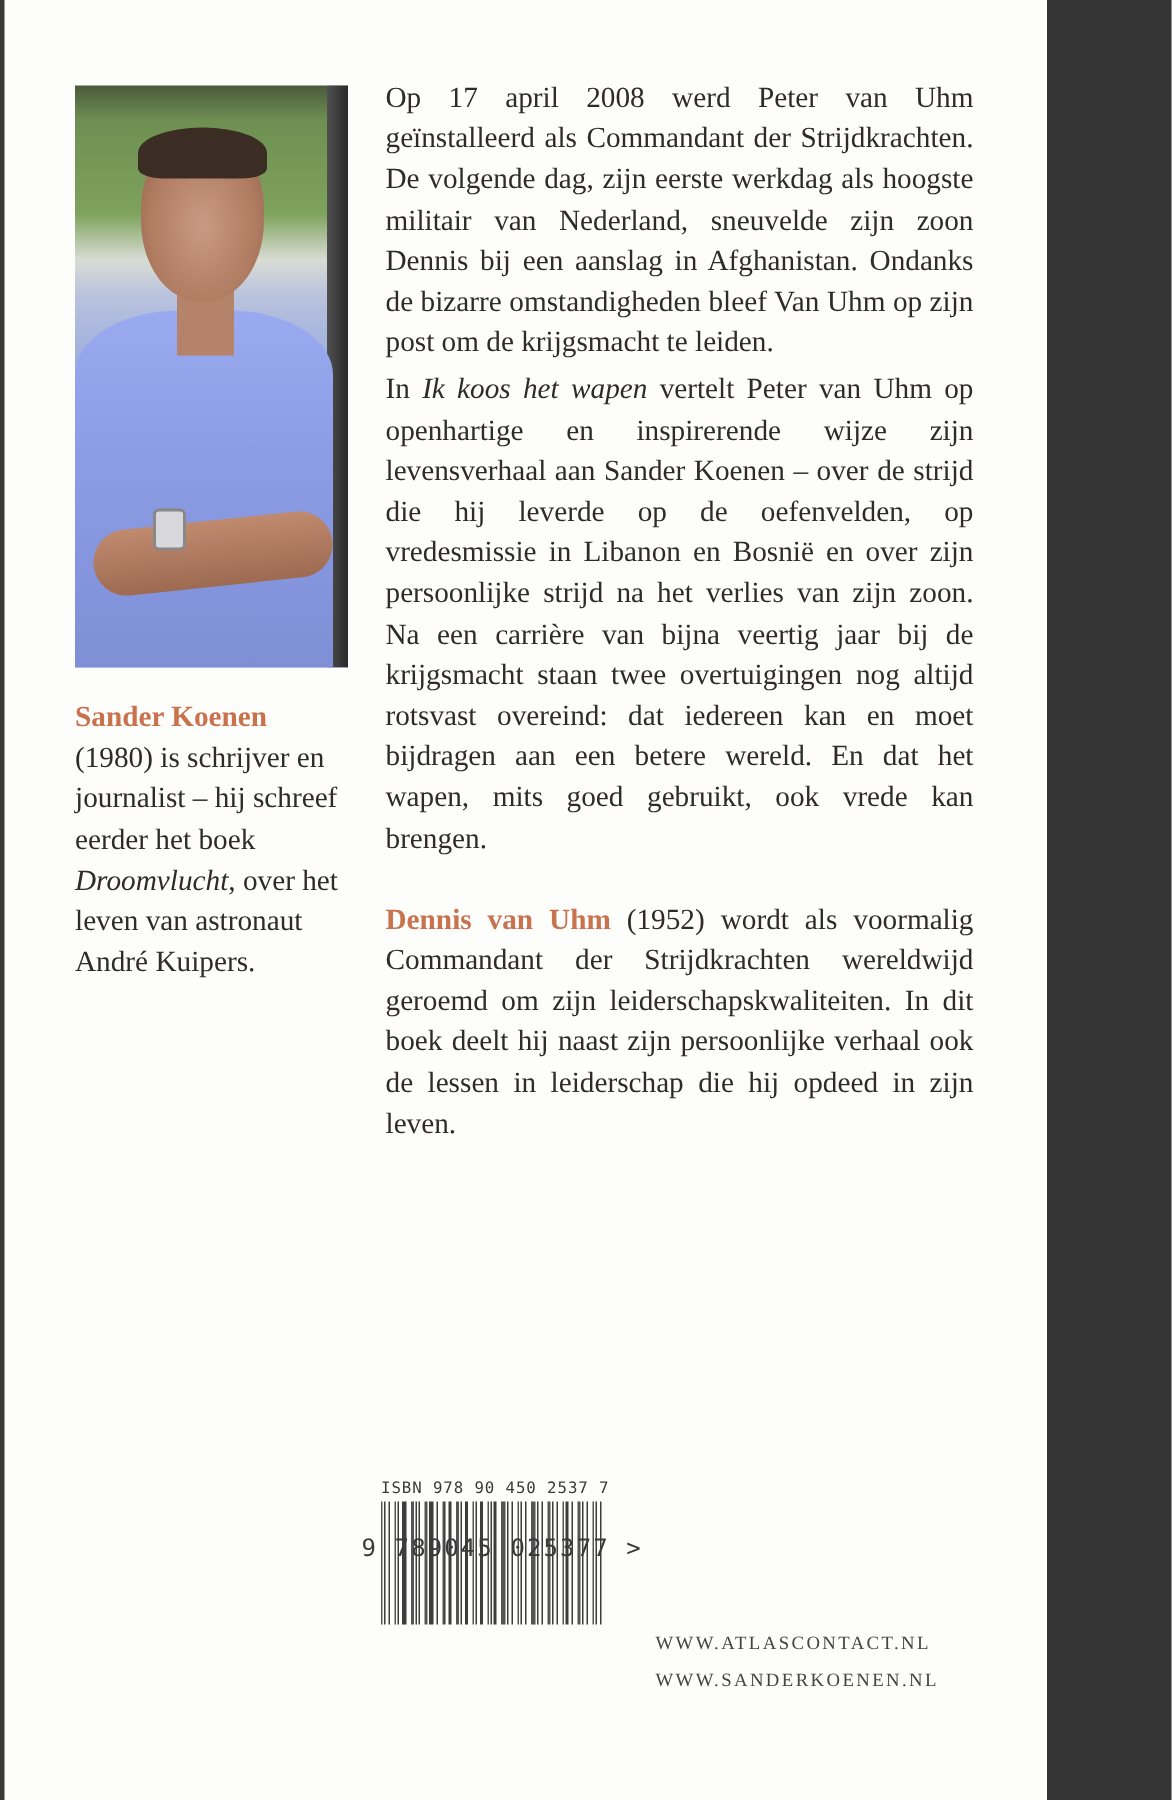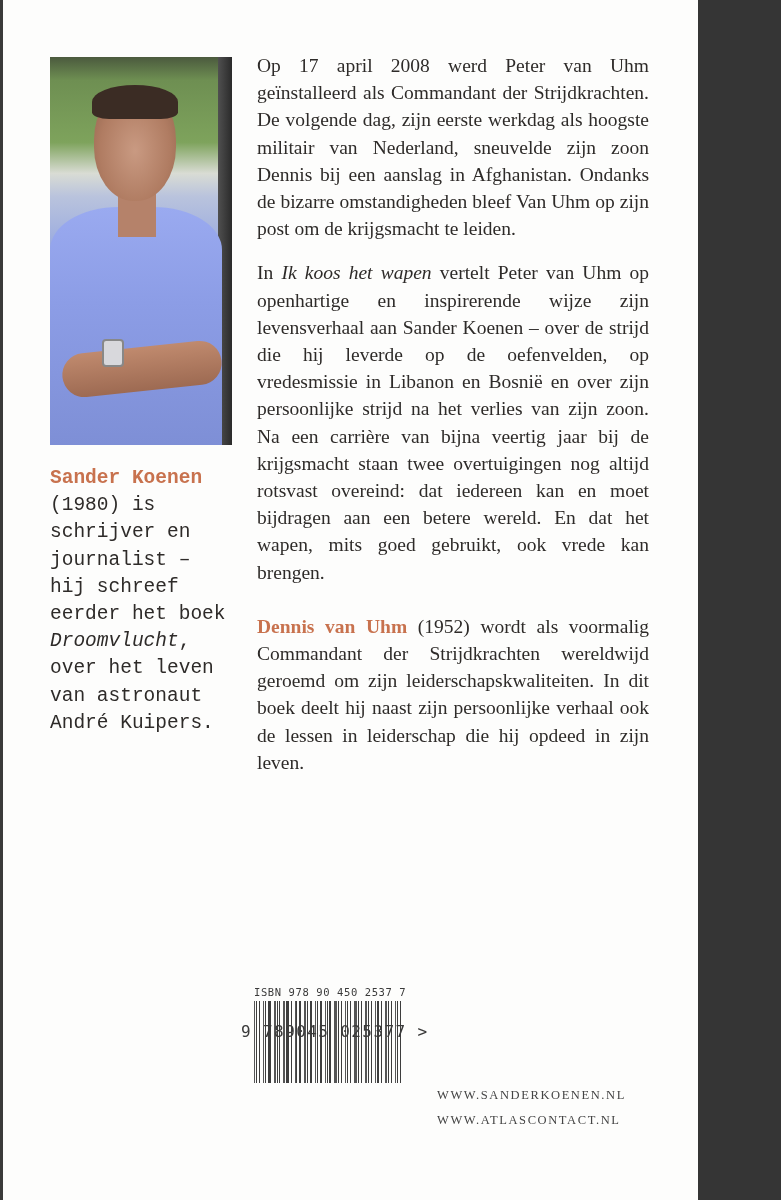--- a/index.html
+++ b/index.html
@@ -18,23 +18,23 @@
     .photo .bg-dark { position: absolute; right: 0; top: 0; width: 14px; height: 100%; background: linear-gradient(90deg, #505050, #2a2a2a); }
     .photo .head { position: absolute; left: 44px; top: 32px; width: 82px; height: 112px; border-radius: 45% 45% 48% 48%; background: radial-gradient(ellipse at 50% 55%, #c99a82 0%, #b07c62 60%, #8f624c 100%); }
     .photo .hair { position: absolute; left: 42px; top: 28px; width: 86px; height: 34px; border-radius: 50% 50% 20% 20%; background: #3b2c24; }
     .photo .neck { position: absolute; left: 68px; top: 136px; width: 38px; height: 44px; background: #b5826a; }
     .photo .shirt { position: absolute; left: 0; top: 150px; width: 172px; height: 238px; border-radius: 40% 40% 0 0 / 18% 18% 0 0; background: linear-gradient(180deg, #9aaaf0 0%, #8c9de6 40%, #7e8fd6 100%); }
     .photo .arms { position: absolute; left: 12px; top: 290px; width: 160px; height: 44px; border-radius: 22px; background: linear-gradient(180deg, #c08a6e, #9d6a52); transform: rotate(-6deg); }
     .photo .watch { position: absolute; left: 52px; top: 282px; width: 18px; height: 24px; border-radius: 4px; background: #d8d8dc; border: 2px solid #888; }
     .text { font-size: 19.5px; line-height: 27.2px; text-align: justify; }
     .main-col { position: absolute; left: 257px; top: 52px; width: 392px; }
     .main-col p { margin: 0; }
-    .main-col p + p { margin-top: 17px; }
+    .main-col p + p { margin-top: 4px; }
     .main-col .gap { margin-top: 27px !important; }
-    .side-col { position: absolute; left: 50px; top: 465px; width: 180px; font-size: 19.5px; line-height: 27.2px; text-align: left; font-family: Liberation Mono, monospace; }
+    .side-col { position: absolute; left: 50px; top: 465px; width: 180px; font-size: 19.5px; line-height: 27.2px; text-align: left; }
     .accent { color: #c8724e; font-weight: bold; }
     em { font-style: italic; }
     .isbn { position: absolute; left: 254px; top: 986px; font-family: "DejaVu Sans Mono", monospace; font-size: 10.5px; letter-spacing: 0.6px; color: #3a3a3a; }
     .barcode { position: absolute; left: 254px; top: 1001px; width: 150px; height: 82px; display: flex; align-items: stretch; }
     .barcode span { display: block; background: #444; }
     .barcode-digits { position: absolute; left: 241px; top: 1022px; font-family: "DejaVu Sans Mono", monospace; font-size: 16px; letter-spacing: 1.4px; color: #3a3a3a; }
     .urls { position: absolute; left: 437px; top: 1083px; font-size: 12.5px; letter-spacing: 1.6px; color: #444; line-height: 25px; }
   </style>
 </head>
 <body>
@@ -106,15 +106,15 @@
     <span style="width: 2px; margin-right: 1px; background: rgb(85, 85, 85);"></span>
     <span style="width: 1px; margin-right: 2px; background: rgb(61, 61, 61);"></span>
     <span style="width: 1px; margin-right: 3px; background: rgb(61, 61, 61);"></span>
     <span style="width: 2px; margin-right: 1px; background: rgb(85, 85, 85);"></span>
     <span style="width: 1px; margin-right: 2px; background: rgb(61, 61, 61);"></span>
     <span style="width: 1px; margin-right: 3px; background: rgb(61, 61, 61);"></span>
   </div>
 <div class="barcode-digits">9 789045 025377 &gt;</div>
 
 <div class="urls">
+  <div>WWW.ATLASCONTACT.NL</div>
   <div>WWW.SANDERKOENEN.NL</div>
-  <div>WWW.ATLASCONTACT.NL</div>
 </div>
 
 </body></html>

